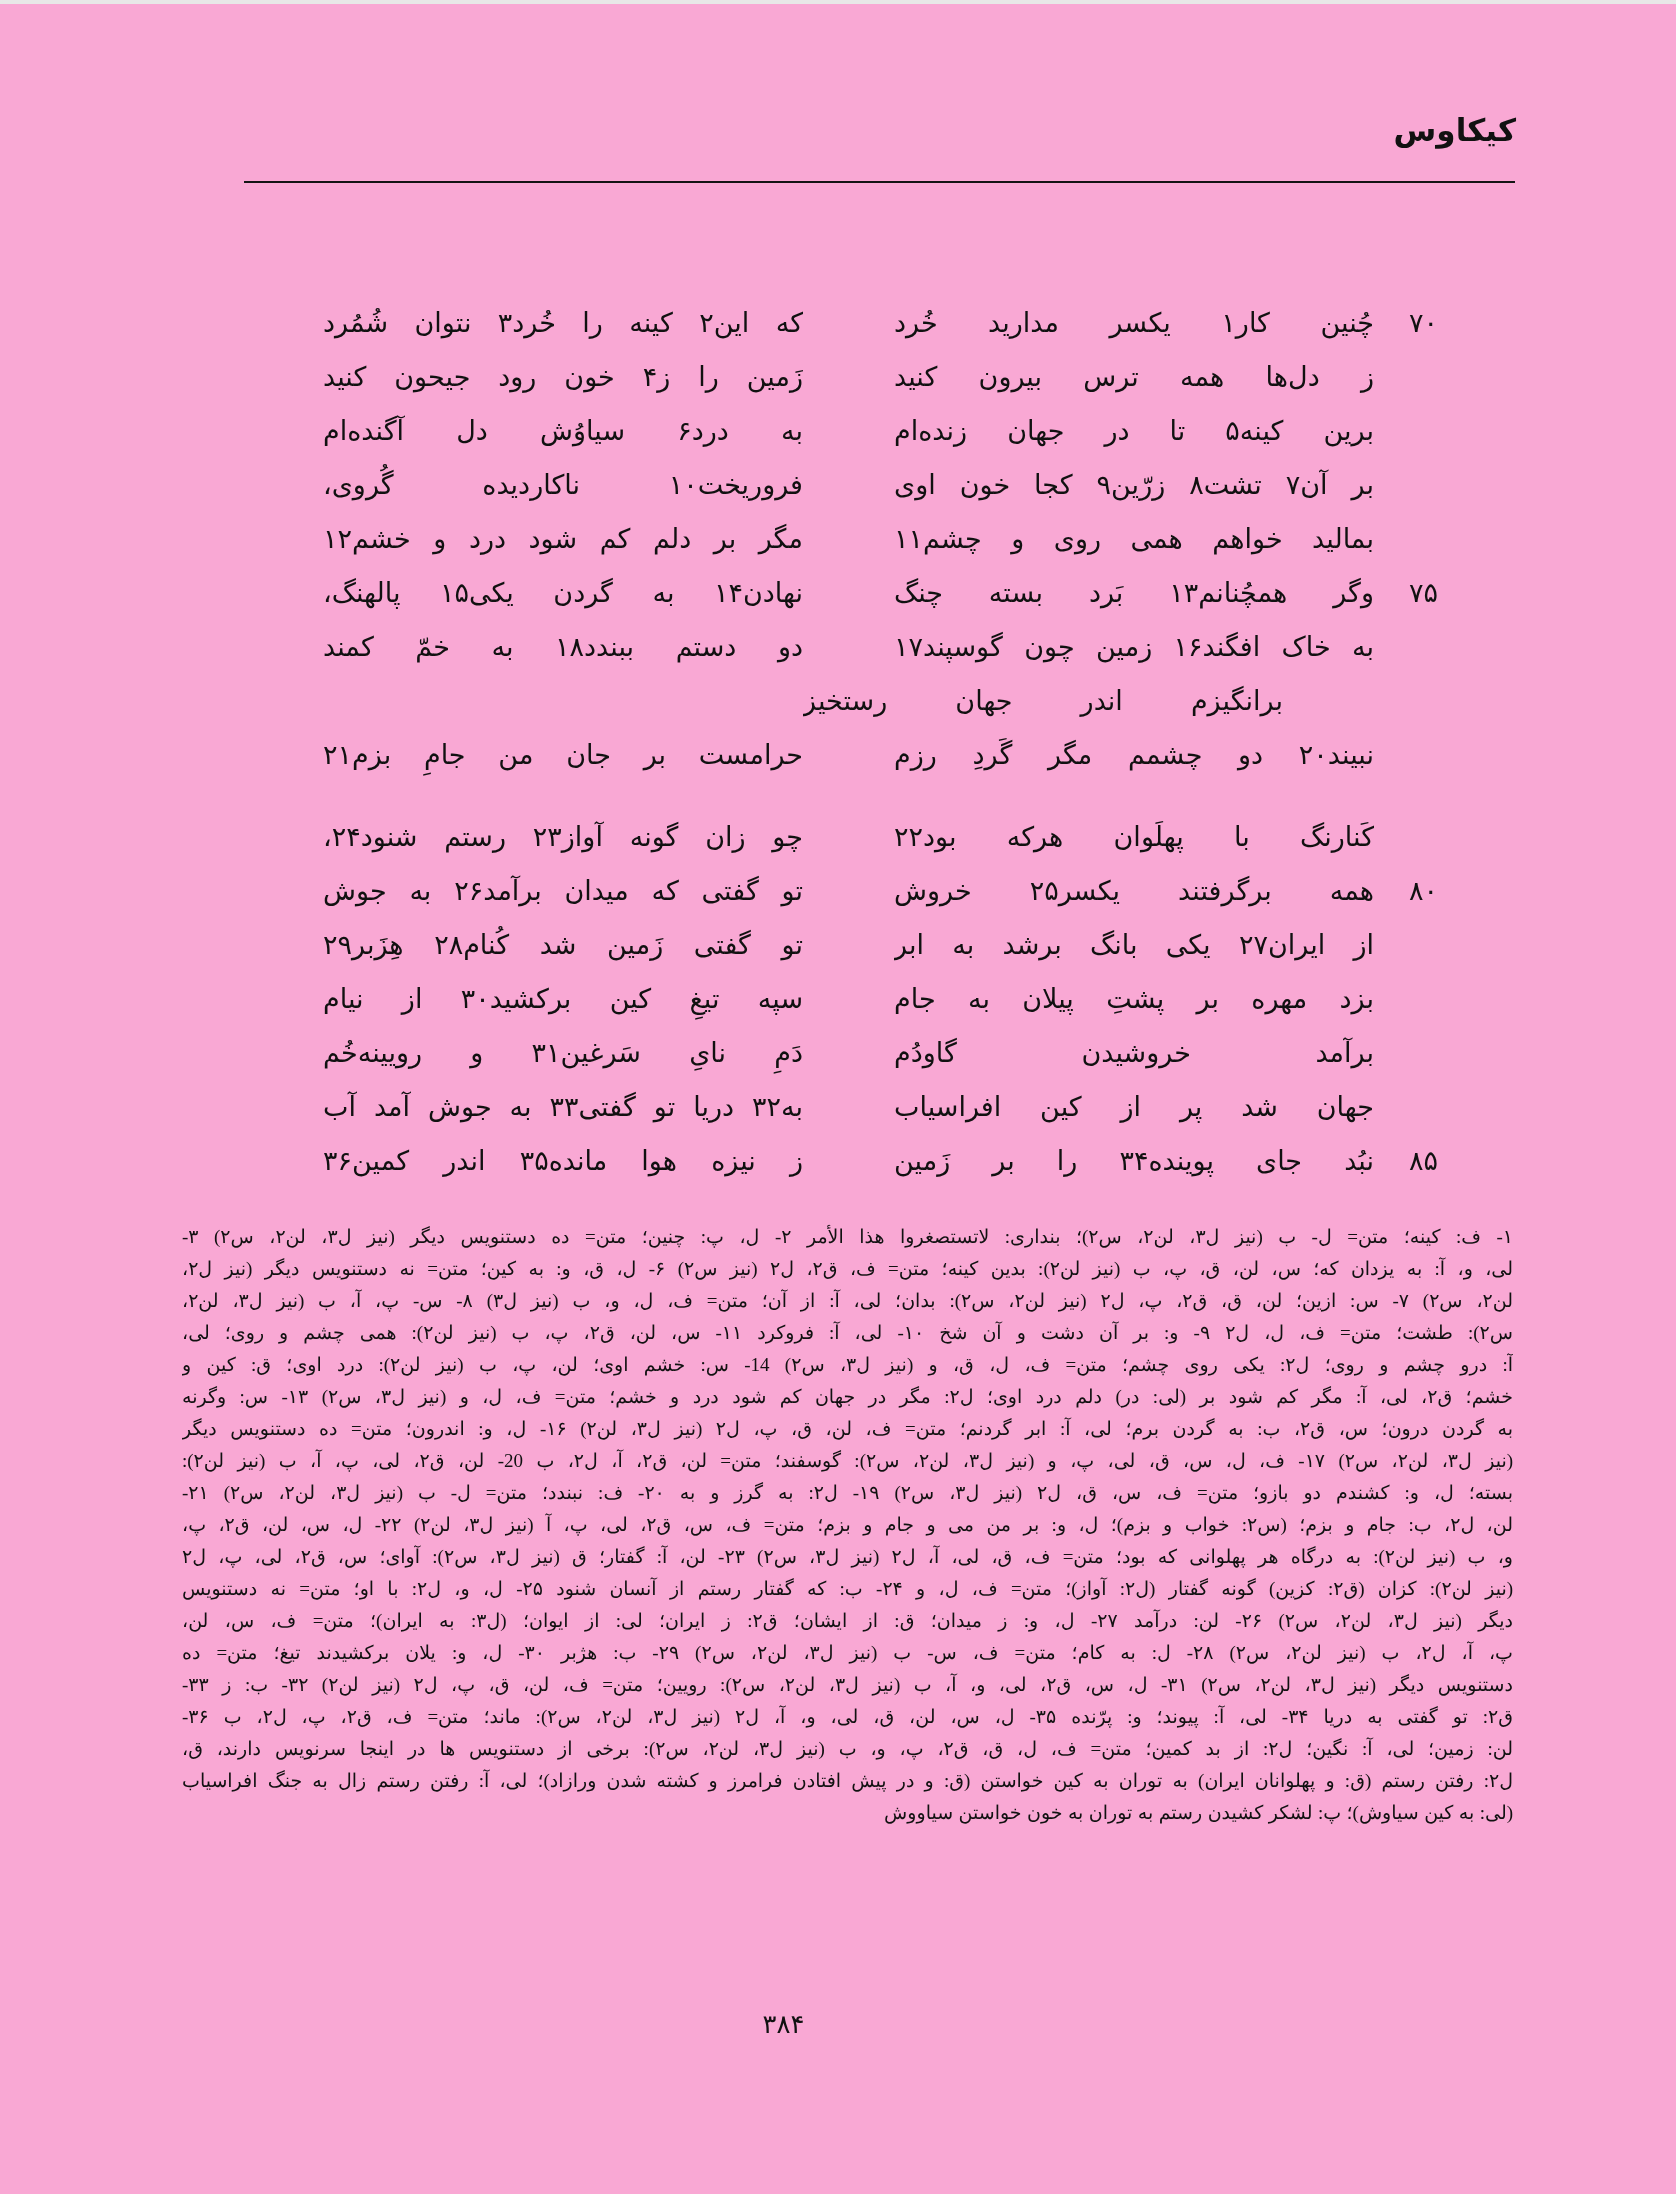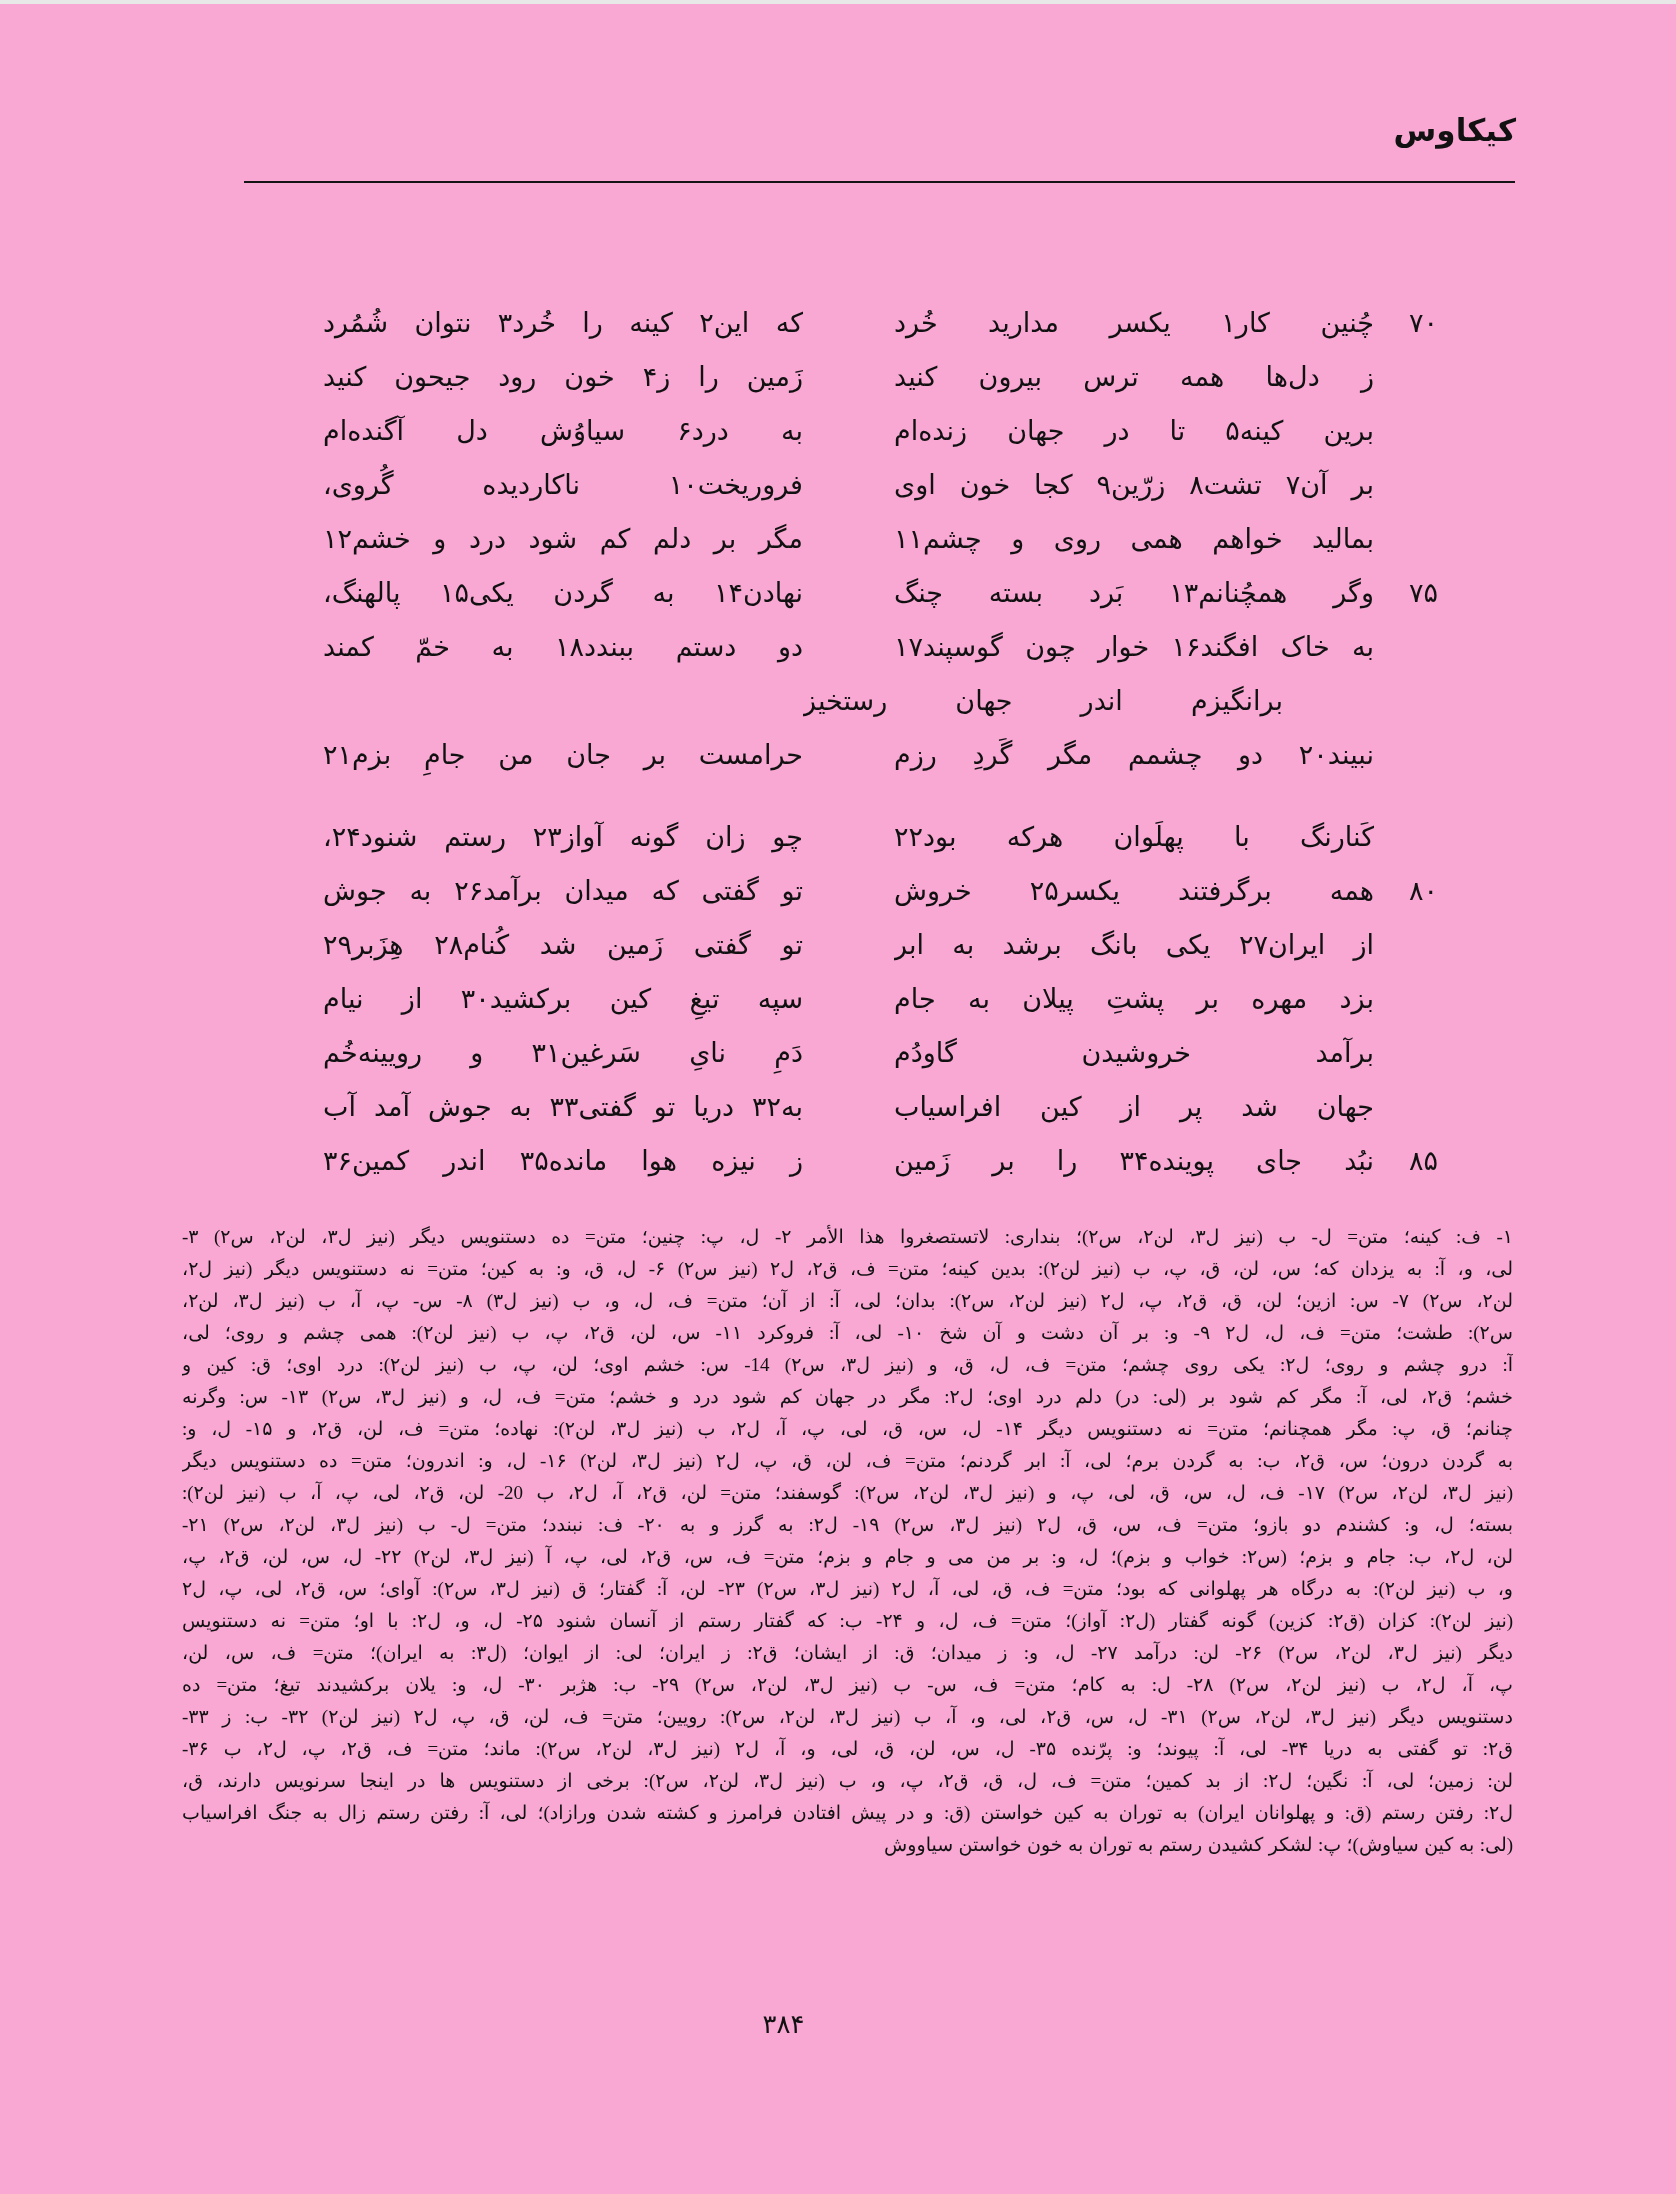--- a/index.html
+++ b/index.html
@@ -140,21 +140,21 @@
       <div class="hemi">مگر بر دلم کم شود درد و خشم۱۲</div>
     </div>
     <div class="verse-row">
       <div class="vnum">۷۵</div>
       <div class="hemi">وگر همچُنانم۱۳ بَرد بسته چنگ</div>
       <div class="gutter"></div>
       <div class="hemi">نهادن۱۴ به گردن یکی۱۵ پالهنگ،</div>
     </div>
     <div class="verse-row">
       <div class="vnum"></div>
-      <div class="hemi">به خاک افگند۱۶ خوار چون گوسپند۱۷</div>
+      <div class="hemi">به خاک افگند۱۶ زمین چون گوسپند۱۷</div>
       <div class="gutter"></div>
       <div class="hemi">دو دستم ببندد۱۸ به خمّ کمند</div>
     </div>
     <div class="verse-row">
       <div class="vnum"></div>
       <div class="gutter"></div>
       <div class="hemi">برانگیزم اندر جهان رستخیز</div>
     </div>
     <div class="verse-row">
       <div class="vnum"></div>
@@ -206,21 +206,20 @@
     </div>
   </div>
 
   <div class="footnotes">
     <div class="fn-line">۱- ف: کینه؛ متن= ل- ب (نیز ل۳، لن۲، س۲)؛ بنداری: لاتستصغروا هذا الأمر   ۲- ل، پ: چنین؛ متن= ده دستنویس دیگر (نیز ل۳، لن۲، س۲)   ۳-</div>
     <div class="fn-line">لی، و، آ: به یزدان که؛ س، لن، ق، پ، ب (نیز لن۲): بدین کینه؛ متن= ف، ق۲، ل۲ (نیز س۲)   ۶- ل، ق، و: به کین؛ متن= نه دستنویس دیگر (نیز ل۲،</div>
     <div class="fn-line">لن۲، س۲)   ۷- س: ازین؛ لن، ق، ق۲، پ، ل۲ (نیز لن۲، س۲): بدان؛ لی، آ: از آن؛ متن= ف، ل، و، ب (نیز ل۳)   ۸- س- پ، آ، ب (نیز ل۳، لن۲،</div>
     <div class="fn-line">س۲): طشت؛ متن= ف، ل، ل۲   ۹- و: بر آن دشت و آن شخ   ۱۰- لی، آ: فروکرد   ۱۱- س، لن، ق۲، پ، ب (نیز لن۲): همی چشم و روی؛ لی،</div>
     <div class="fn-line">آ: درو چشم و روی؛ ل۲: یکی روی چشم؛ متن= ف، ل، ق، و (نیز ل۳، س۲)   14- س: خشم اوی؛ لن، پ، ب (نیز لن۲): درد اوی؛ ق: کین و</div>
     <div class="fn-line">خشم؛ ق۲، لی، آ: مگر کم شود بر (لی: در) دلم درد اوی؛ ل۲: مگر در جهان کم شود درد و خشم؛ متن= ف، ل، و (نیز ل۳، س۲)   ۱۳- س: وگرنه</div>
-    <div class="fn-line">چنانم؛ ق، پ: مگر همچنانم؛ متن= نه دستنویس دیگر   ۱۴- ل، س، ق، لی، پ، آ، ل۲، ب (نیز ل۳، لن۲): نهاده؛ متن= ف، لن، ق۲، و   ۱۵- ل، و:</div>
     <div class="fn-line">به گردن درون؛ س، ق۲، ب: به گردن برم؛ لی، آ: ابر گردنم؛ متن= ف، لن، ق، پ، ل۲ (نیز ل۳، لن۲)   ۱۶- ل، و: اندرون؛ متن= ده دستنویس دیگر</div>
     <div class="fn-line">(نیز ل۳، لن۲، س۲)   ۱۷- ف، ل، س، ق، لی، پ، و (نیز ل۳، لن۲، س۲): گوسفند؛ متن= لن، ق۲، آ، ل۲، ب   20- لن، ق۲، لی، پ، آ، ب (نیز لن۲):</div>
     <div class="fn-line">بسته؛ ل، و: کشندم دو بازو؛ متن= ف، س، ق، ل۲ (نیز ل۳، س۲)   ۱۹- ل۲: به گرز و به   ۲۰- ف: نبندد؛ متن= ل- ب (نیز ل۳، لن۲، س۲)   ۲۱-</div>
     <div class="fn-line">لن، ل۲، ب: جام و بزم؛ (س۲: خواب و بزم)؛ ل، و: بر من می و جام و بزم؛ متن= ف، س، ق۲، لی، پ، آ (نیز ل۳، لن۲)   ۲۲- ل، س، لن، ق۲، پ،</div>
     <div class="fn-line">و، ب (نیز لن۲): به درگاه هر پهلوانی که بود؛ متن= ف، ق، لی، آ، ل۲ (نیز ل۳، س۲)   ۲۳- لن، آ: گفتار؛ ق (نیز ل۳، س۲): آوای؛ س، ق۲، لی، پ، ل۲</div>
     <div class="fn-line">(نیز لن۲): کزان (ق۲: کزین) گونه گفتار (ل۲: آواز)؛ متن= ف، ل، و   ۲۴- ب: که گفتار رستم از آنسان شنود   ۲۵- ل، و، ل۲: با او؛ متن= نه دستنویس</div>
     <div class="fn-line">دیگر (نیز ل۳، لن۲، س۲)   ۲۶- لن: درآمد   ۲۷- ل، و: ز میدان؛ ق: از ایشان؛ ق۲: ز ایران؛ لی: از ایوان؛ (ل۳: به ایران)؛ متن= ف، س، لن،</div>
     <div class="fn-line">پ، آ، ل۲، ب (نیز لن۲، س۲)   ۲۸- ل: به کام؛ متن= ف، س- ب (نیز ل۳، لن۲، س۲)   ۲۹- ب: هژبر   ۳۰- ل، و: یلان برکشیدند تیغ؛ متن= ده</div>
     <div class="fn-line">دستنویس دیگر (نیز ل۳، لن۲، س۲)   ۳۱- ل، س، ق۲، لی، و، آ، ب (نیز ل۳، لن۲، س۲): رویین؛ متن= ف، لن، ق، پ، ل۲ (نیز لن۲)   ۳۲- ب: ز   ۳۳-</div>
     <div class="fn-line">ق۲: تو گفتی به دریا   ۳۴- لی، آ: پیوند؛ و: پرّنده   ۳۵- ل، س، لن، ق، لی، و، آ، ل۲ (نیز ل۳، لن۲، س۲): ماند؛ متن= ف، ق۲، پ، ل۲، ب   ۳۶-</div>

